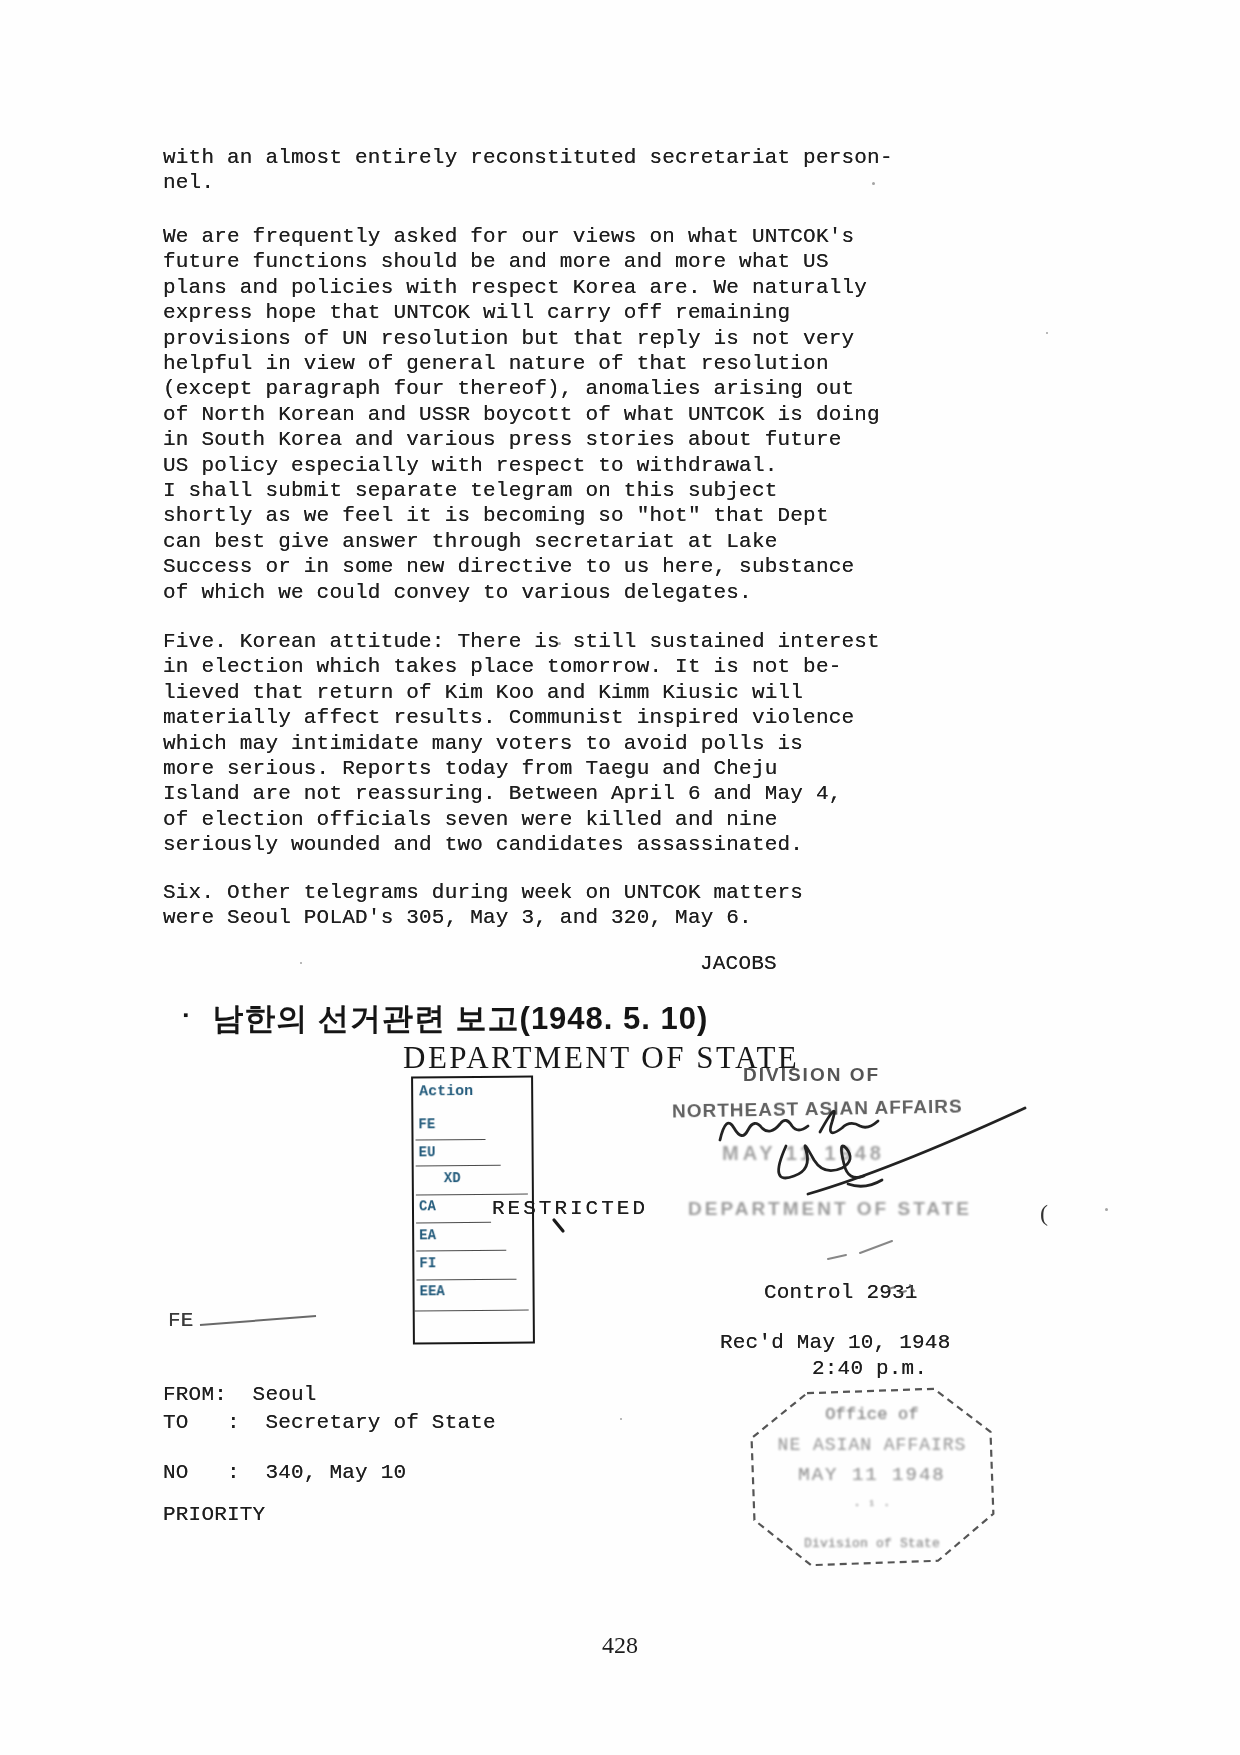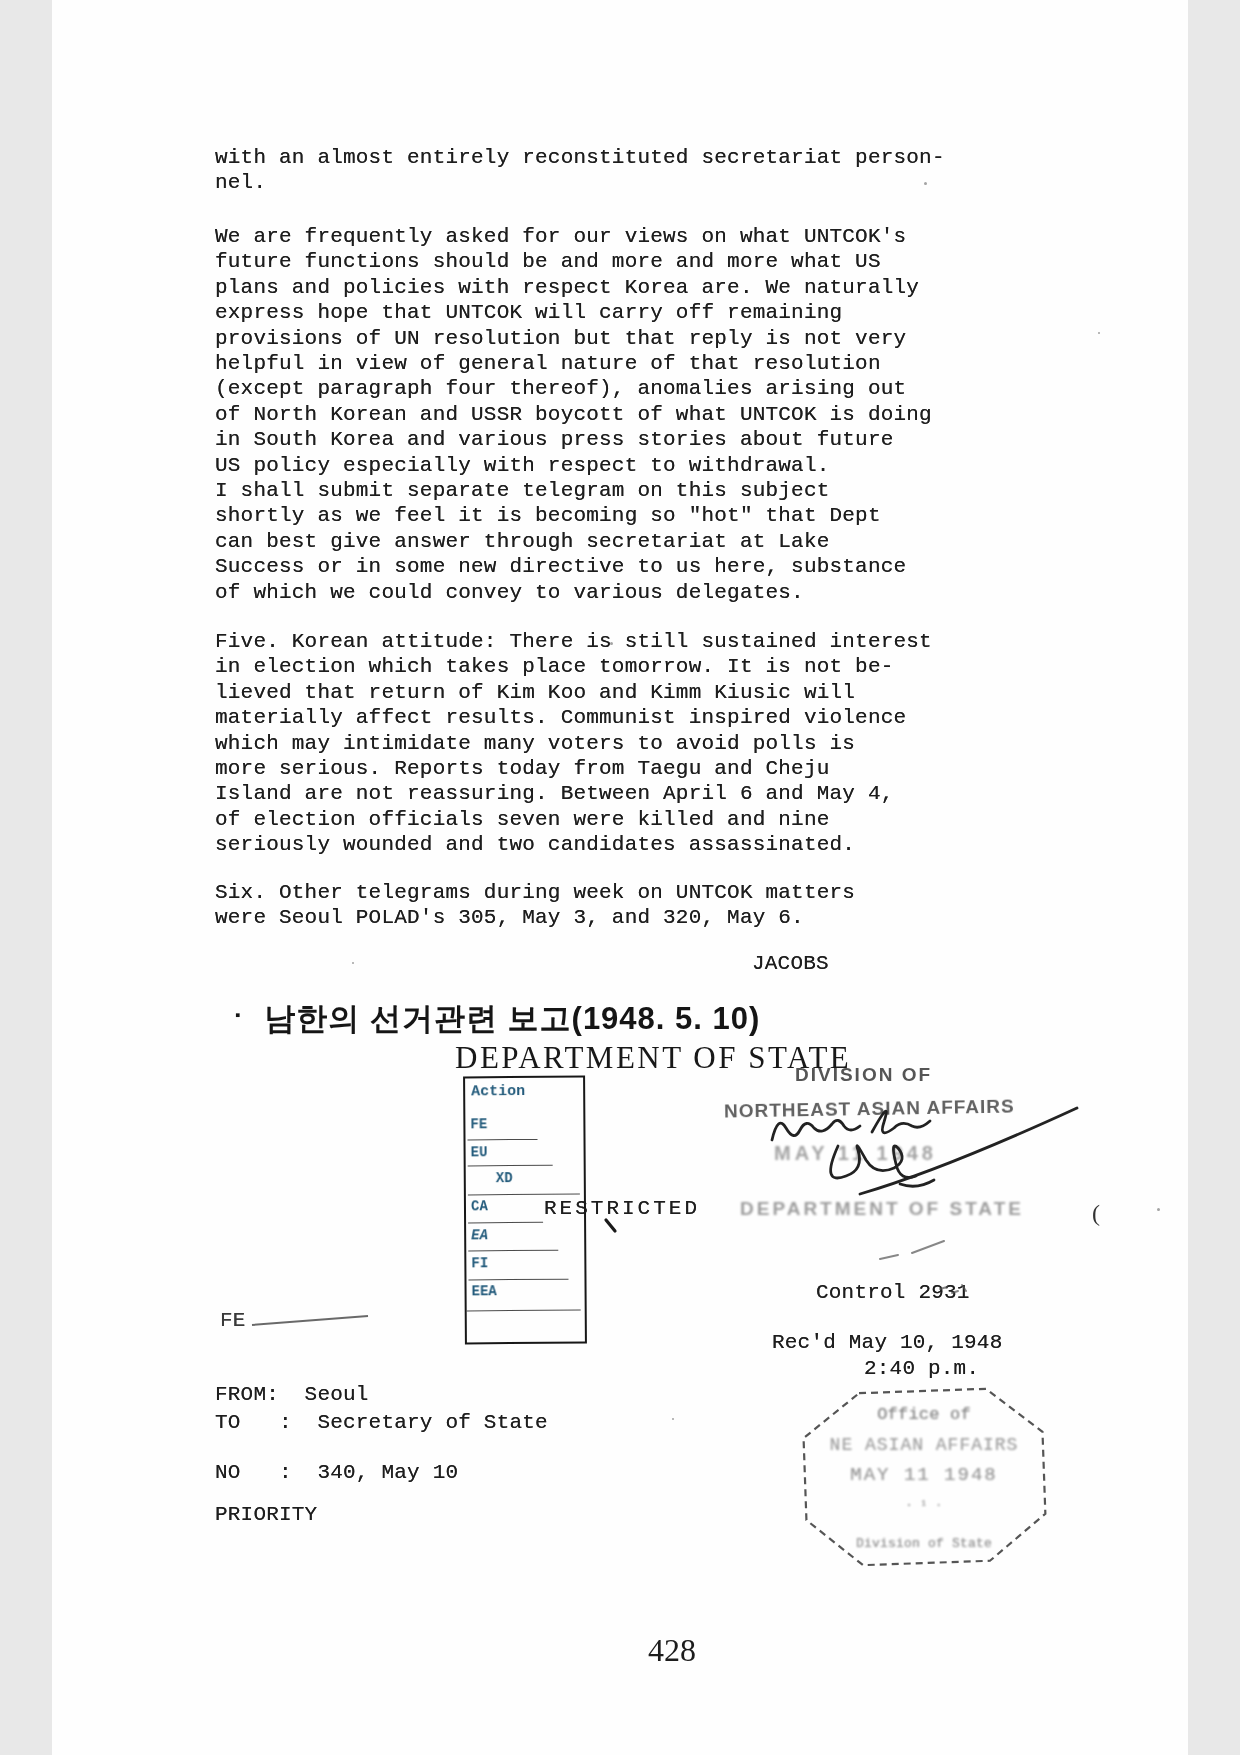--- a/index.html
+++ b/index.html
@@ -1,17 +1,17 @@
 <!DOCTYPE html>
 <html><head>
 <meta charset="utf-8">
 <style>
   html,body{margin:0;padding:0;background:#e8e8e8;}
   .page{
-    position:relative;width:1136px;height:1755px;margin:0 auto;
+    position:relative;width:1240px;height:1755px;margin:0 auto;
     background:#fefefe;overflow:hidden;
     font-family:"Liberation Sans",sans-serif;
   }
   .abs{position:absolute;}
   .mono{
     font-family:"Liberation Mono",monospace;
     font-size:21px;line-height:25.4px;letter-spacing:.2px;
     color:#1d1d1d;white-space:pre-line;
     text-shadow:0 0 .6px rgba(10,10,10,.75);
   }
@@ -98,21 +98,21 @@
   <div class="abs routing-box" style="left:412px;top:1076px;">
     <div class="routing-label blur1" style="top:5px;left:6px;font-size:15px;">Action</div>
     <div class="routing-label" style="top:38px;">FE</div>
     <div class="routing-sep" style="top:61px;left:2px;width:70px;"></div>
     <div class="routing-label" style="top:66px;">EU</div>
     <div class="routing-sep" style="top:87px;left:2px;width:85px;"></div>
     <div class="routing-label" style="top:92px;margin-left:25px;">XD</div>
     <div class="routing-sep" style="top:116px;left:2px;width:112px;"></div>
     <div class="routing-label" style="top:120px;">CA</div>
     <div class="routing-sep" style="top:144px;left:2px;width:75px;"></div>
-    <div class="routing-label" style="top:149px;font-style:italic;">EA</div>
+    <div class="routing-label" style="top:149px;">EA</div>
     <div class="routing-sep" style="top:172px;left:2px;width:90px;"></div>
     <div class="routing-label" style="top:177px;">FI</div>
     <div class="routing-sep" style="top:201px;left:2px;width:100px;"></div>
     <div class="routing-label" style="top:205px;">EEA</div>
     <div class="routing-sep" style="top:232px;left:0;width:114px;"></div>
   </div>
 
   <div class="abs mono" style="left:492px;top:1196px;letter-spacing:3px;">RESTRICTED</div>
   <div class="abs stamp blur2" style="left:688px;top:1198px;font-size:19px;letter-spacing:3px;opacity:.45;">DEPARTMENT OF STATE</div>
   <div class="abs serif" style="left:1040px;top:1200px;font-size:24px;color:#333;">(</div>
@@ -148,21 +148,21 @@
   <div class="abs mono" style="left:168px;top:1308px;color:#3a3a3a;">FE</div>
   <svg style="left:198px;top:1312px;" width="120" height="16" viewBox="0 0 120 16">
     <path d="M2,13 L118,4" stroke="#444" stroke-width="2" fill="none" opacity=".8"></path>
   </svg>
 
   <div class="abs mono pre" style="left:163px;top:1382px;">FROM:  Seoul</div>
   <div class="abs mono pre" style="left:163px;top:1410px;">TO   :  Secretary of State</div>
   <div class="abs mono pre" style="left:163px;top:1460px;">NO   :  340, May 10</div>
   <div class="abs mono pre" style="left:163px;top:1502px;">PRIORITY</div>
 
-  <div class="abs serif" style="left:0;top:1632px;width:1240px;text-align:center;font-size:32px;color:#1c1c1c;">428</div>
+  <div class="abs serif" style="left:0;top:1632px;width:1240px;text-align:center;font-size:24px;color:#1c1c1c;">428</div>
 
   <div class="speck" style="left:872px;top:182px;width:3px;height:3px;"></div>
   <div class="speck" style="left:1046px;top:332px;width:2px;height:2px;"></div>
   <div class="speck" style="left:558px;top:642px;width:3px;height:3px;"></div>
   <div class="speck" style="left:300px;top:962px;width:2px;height:2px;"></div>
   <div class="speck" style="left:1105px;top:1208px;width:3px;height:3px;"></div>
   <div class="speck" style="left:620px;top:1418px;width:2px;height:2px;"></div>
 
 </div>
 

